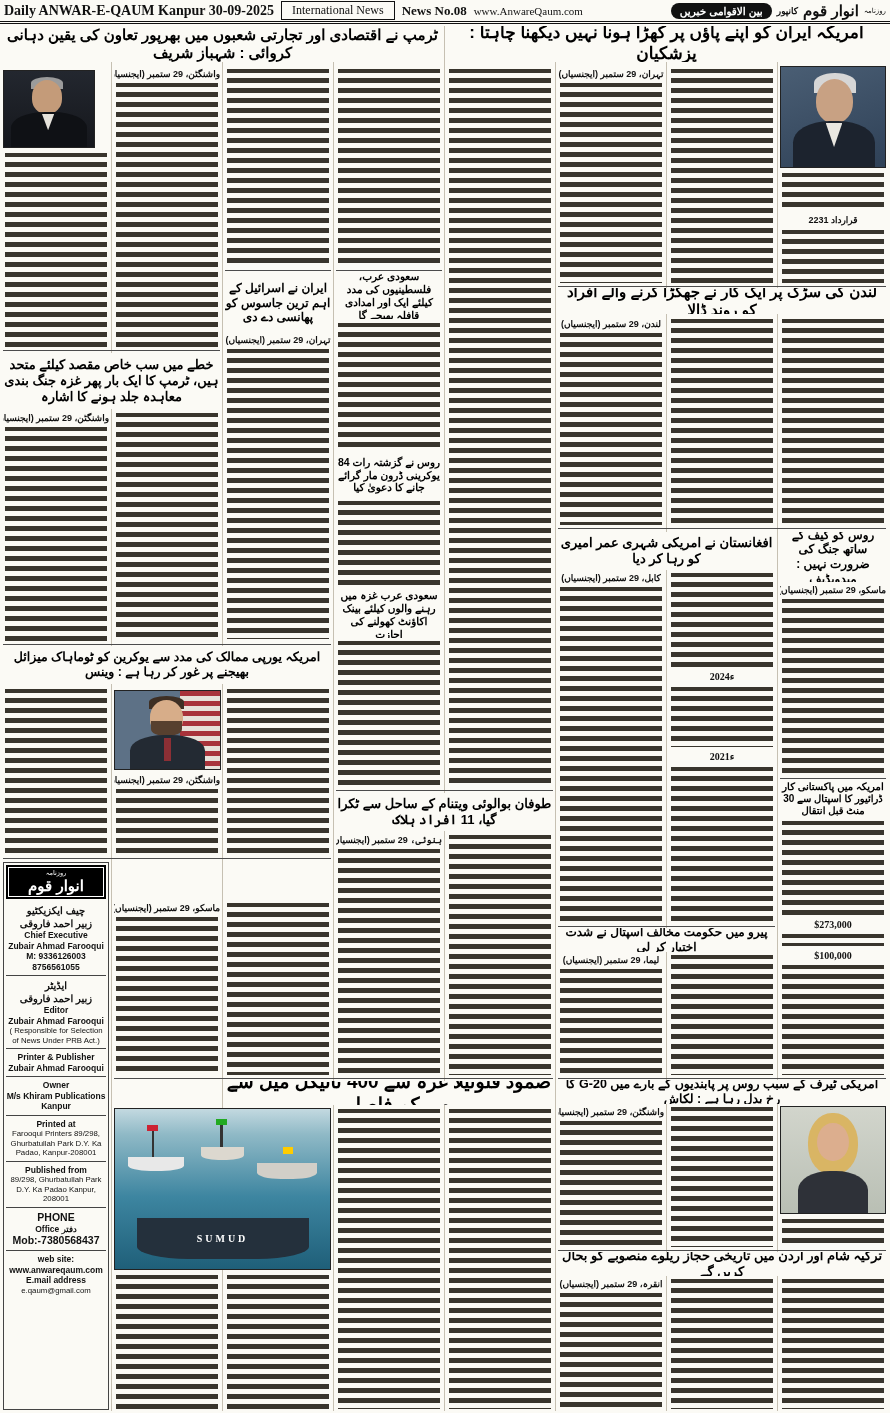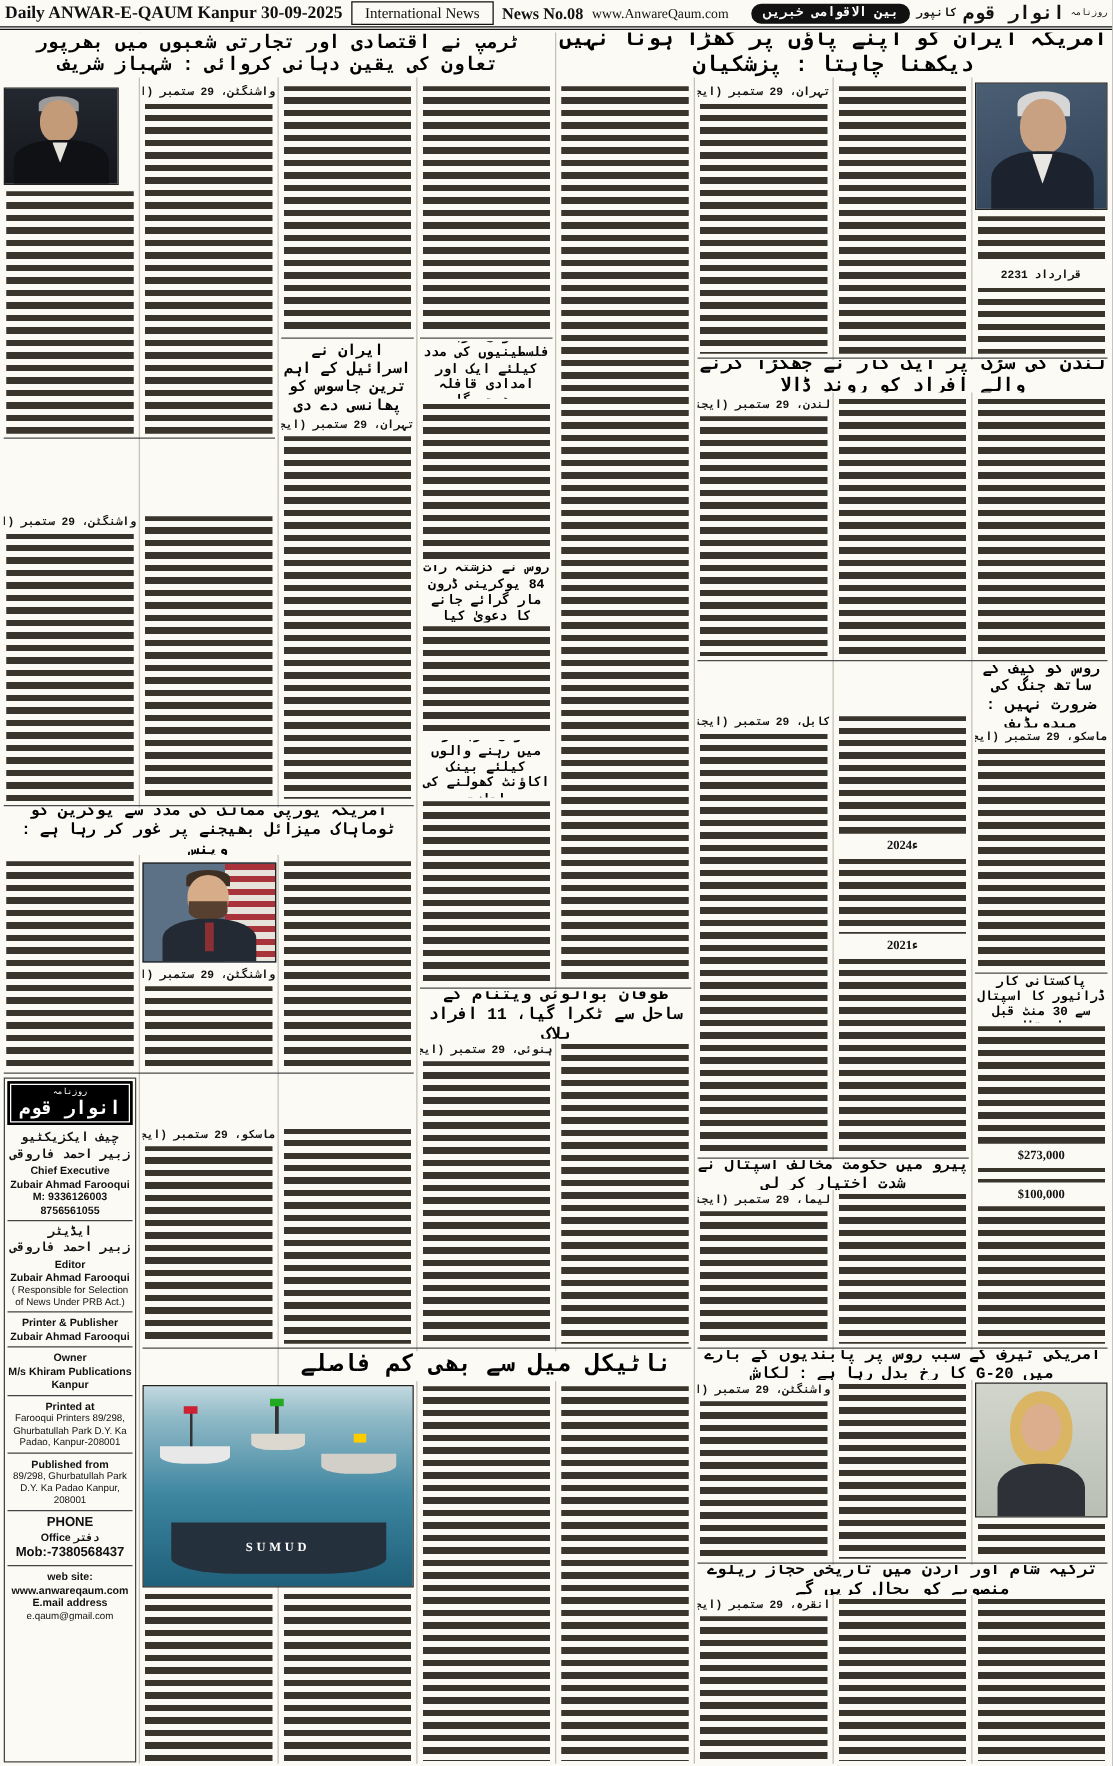--- a/index.html
+++ b/index.html
@@ -1,18 +1,18 @@
 <!DOCTYPE html>
 <html><head>
 <meta charset="utf-8">
 <style>
   *{margin:0;padding:0;box-sizing:border-box}
   html,body{background:#9a9a9a}
   .page{position:relative;width:890px;height:1413px;margin:0 auto;background:#fbfaf5;overflow:hidden;font-family:"Liberation Serif",serif;color:#111}
-  .urdu{direction:rtl;font-family:Liberation Mono, monospace}
+  .urdu{direction:rtl;font-family:Liberation Sans, sans-serif}
   .hdr{position:absolute;left:0;top:0;width:890px;height:24px;display:flex;align-items:center;gap:7px;padding:0 4px;background:#fbfaf5;border-bottom:3px double #111;z-index:6}
   .h-title{font-size:14px;font-weight:bold;white-space:nowrap}
   .h-box{border:1.5px solid #111;padding:0 10px;font-size:12px;white-space:nowrap;height:19px;line-height:16px}
   .h-page{font-size:13px;font-weight:bold;white-space:nowrap}
   .h-site{font-size:11px;white-space:nowrap}
   .h-right{margin-left:auto;display:flex;align-items:center;gap:5px}
   .h-pill{background:#111;color:#fff;border-radius:9px;padding:1px 9px;font-size:10.5px;font-weight:bold;line-height:14px;white-space:nowrap}
   .h-city{font-size:9px;font-weight:bold}
   .h-qaum{font-size:15px;font-weight:bold}
   .h-daily{font-size:7px}
@@ -82,20 +82,21 @@
   <div class="sim" style="left:558px;top:332px;width:106px;height:194px"></div>
   <div class="sim" style="left:669px;top:318px;width:106px;height:208px"></div>
   <div class="sim" style="left:780px;top:318px;width:106px;height:208px"></div>
   <div class="hr" style="left:558px;top:528px;width:328px"></div>
 
   <div class="head urdu" style="left:780px;top:532px;width:106px;height:50px;font-size:12px">روس کو کیف کے ساتھ جنگ کی ضرورت نہیں : میدویڈیف</div>
   <div class="date urdu" style="left:780px;top:584px;width:106px">ماسکو، 29 ستمبر (ایجنسیاں)</div>
   <div class="sim" style="left:780px;top:598px;width:106px;height:178px"></div>
   <div class="hr" style="left:780px;top:778px;width:106px"></div>
 
+  <div class="head urdu" style="left:558px;top:532px;width:217px;height:38px;font-size:13px">افغانستان نے امریکی شہری عمر امیری کو رہا کر دیا</div>
   <div class="date urdu" style="left:558px;top:572px;width:106px">کابل، 29 ستمبر (ایجنسیاں)</div>
   <div class="sim" style="left:558px;top:586px;width:106px;height:338px"></div>
   <div class="sim" style="left:669px;top:572px;width:106px;height:96px"></div>
   <div class="lbl" style="left:669px;top:670px;width:106px;height:14px">2024ء</div>
   <div class="sim" style="left:669px;top:686px;width:106px;height:62px"></div>
   <div class="lbl" style="left:669px;top:750px;width:106px;height:14px">2021ء</div>
   <div class="sim" style="left:669px;top:766px;width:106px;height:158px"></div>
   <div class="hr" style="left:558px;top:926px;width:217px"></div>
 
   <div class="head urdu" style="left:780px;top:780px;width:106px;height:38px;font-size:10px">امریکہ میں پاکستانی کار ڈرائیور کا اسپتال سے 30 منٹ قبل انتقال</div>
@@ -149,20 +150,21 @@
 
   <div class="hr" style="left:336px;top:270px;width:106px"></div>
   <div class="head urdu" style="left:336px;top:273px;width:106px;height:46px;font-size:10.5px">سعودی عرب، فلسطینیوں کی مدد کیلئے ایک اور امدادی قافلہ بھیجے گا</div>
   <div class="sim" style="left:336px;top:322px;width:106px;height:128px"></div>
   <div class="head urdu" style="left:336px;top:452px;width:106px;height:46px;font-size:10.5px">روس نے گزشتہ رات 84 یوکرینی ڈرون مار گرائے جانے کا دعویٰ کیا</div>
   <div class="sim" style="left:336px;top:500px;width:106px;height:90px"></div>
   <div class="head urdu" style="left:336px;top:592px;width:106px;height:46px;font-size:10.5px">سعودی عرب غزہ میں رہنے والوں کیلئے بینک اکاؤنٹ کھولنے کی اجازت</div>
   <div class="sim" style="left:336px;top:640px;width:106px;height:148px"></div>
 
   <div class="hr" style="left:3px;top:350px;width:217px"></div>
+  <div class="head urdu" style="left:3px;top:353px;width:217px;height:56px;font-size:13px">خطے میں سب خاص مقصد کیلئے متحد ہیں، ٹرمپ کا ایک بار پھر غزہ جنگ بندی معاہدہ جلد ہونے کا اشارہ</div>
   <div class="date urdu" style="left:3px;top:412px;width:106px">واشنگٹن، 29 ستمبر (ایجنسیاں)</div>
   <div class="sim" style="left:3px;top:426px;width:106px;height:216px"></div>
   <div class="sim" style="left:114px;top:412px;width:106px;height:230px"></div>
 
   <div class="hr" style="left:3px;top:644px;width:328px"></div>
   <div class="head urdu" style="left:3px;top:646px;width:328px;height:38px;font-size:12.5px">امریکہ یورپی ممالک کی مدد سے یوکرین کو ٹوماہاک میزائل بھیجنے پر غور کر رہا ہے : وینس</div>
   <div class="photo" style="left:114px;top:690px;width:107px;height:80px;background:#5d7186">
     <span style="right:0;top:0;width:38%;height:100%;background:repeating-linear-gradient(to bottom,#a8333b 0 5px,#e7e2da 5px 10px)"></span>
     <span style="left:32%;top:7%;width:34%;height:16%;background:#3e2f24;border-radius:50% 50% 0 0"></span>
     <span style="left:33%;top:12%;width:32%;height:44%;background:#d7ad89;border-radius:50% 50% 46% 46%"></span>

